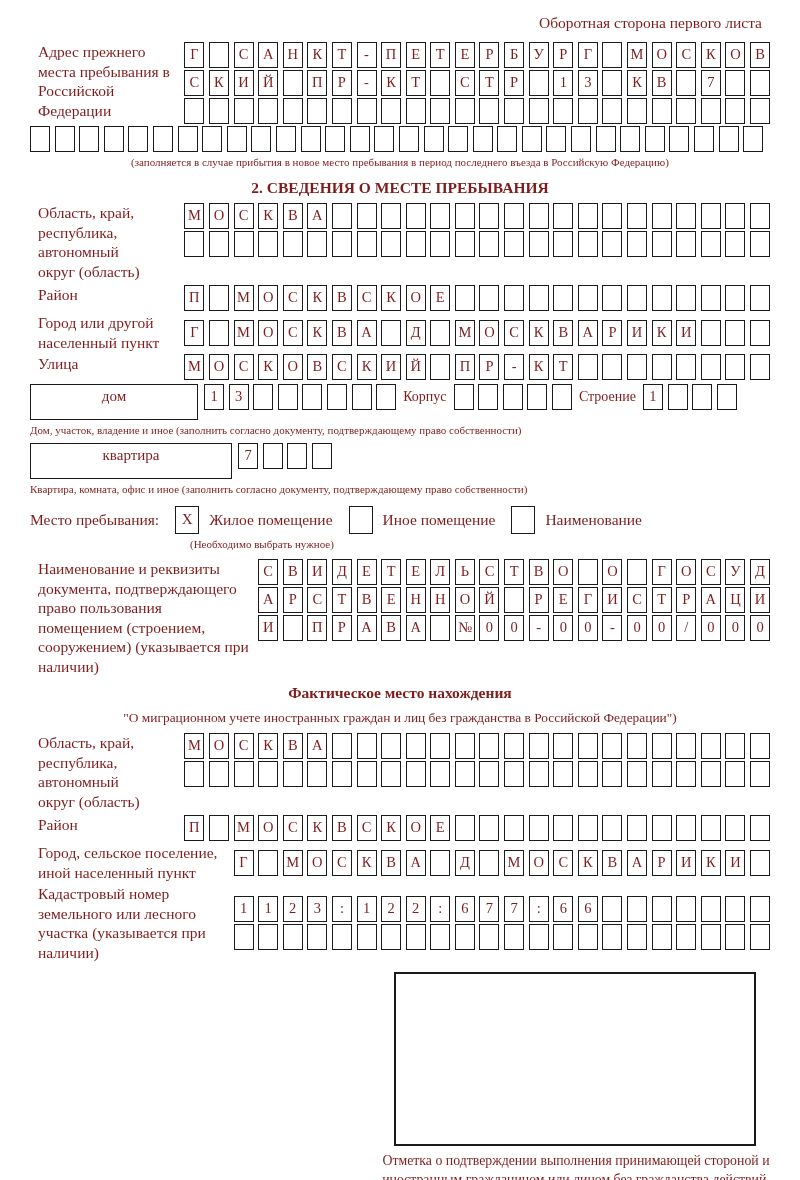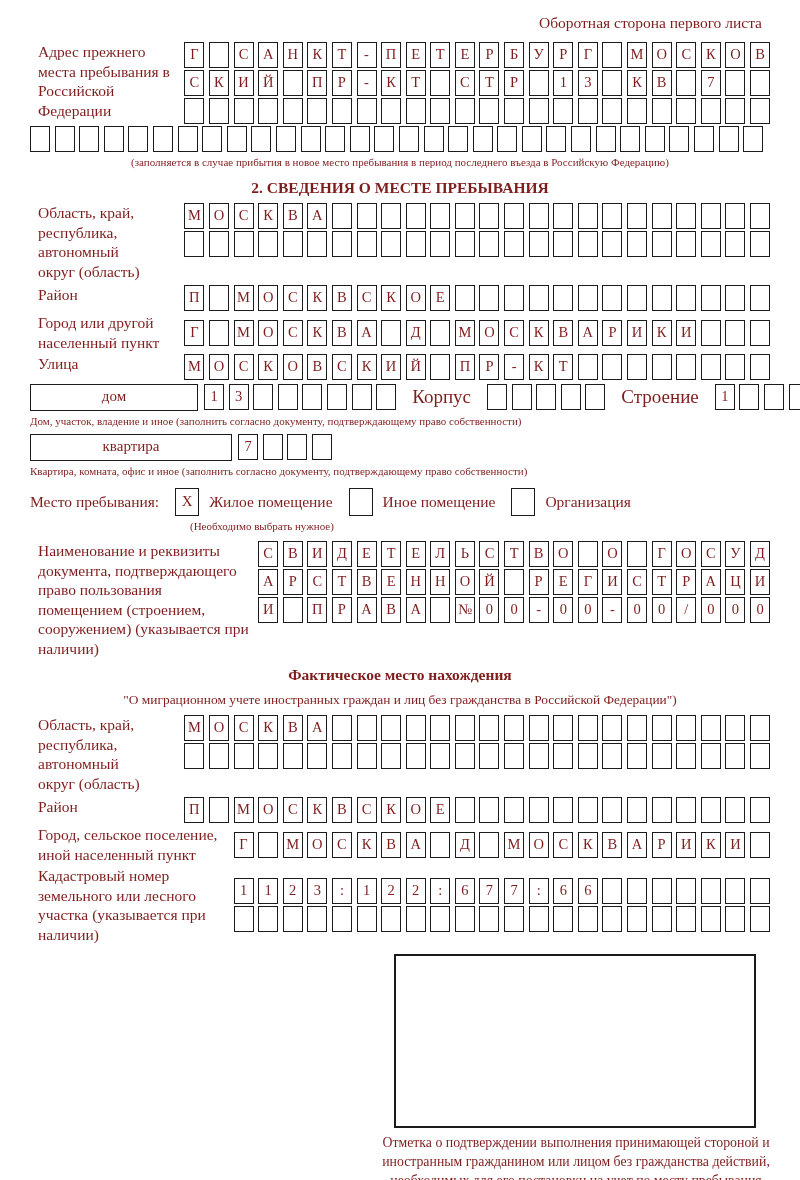--- a/index.html
+++ b/index.html
@@ -29,26 +29,26 @@
   .vcenter { align-items:center; }
 
   .note { font-size:11px; line-height:17px; }
   .note.center { text-align:center; }
   .mt2{margin-top:2px;} .mt4{margin-top:4px;} .mt6{margin-top:6px;} .mt10{margin-top:10px;}
 
   .sec-header { text-align:center; font-weight:bold; font-size:15.5px; margin:8px 0 6px 0; }
 
   .inline-row { display:flex; align-items:flex-start; margin-top:4px; }
   .labelbox {
-    box-sizing:border-box; border:1.6px solid #1b1b1b; height:27px;
+    box-sizing:border-box; border:1.6px solid #1b1b1b; height:36px;
     text-align:center; font-size:15px; line-height:22px; background:#fff;
   }
   .lb-dom { flex:0 0 168px; width:168px; margin-right:6px; }
   .lb-kv  { flex:0 0 202px; width:202px; margin-right:6px; }
-  .inline-label { font-size:19px; line-height:26px; margin:0 16px; white-space:nowrap; }
+  .inline-label { font-size:14px; line-height:26px; margin:0 7px; white-space:nowrap; }
 
   .mesto-row { display:flex; align-items:center; margin-top:8px; font-size:15.5px; }
   .checkbox {
     box-sizing:border-box; width:24px; height:28px; border:1.6px solid #1b1b1b;
     text-align:center; line-height:25px; font-size:15px; margin:0 10px 0 16px; background:#fff;
   }
   .opt-label { white-space:nowrap; }
 
   .fact-note { font-size:13.4px; line-height:19px; text-align:center; margin-top:2px; }
 
@@ -376,21 +376,21 @@
   </div>
   <div class="note mt2">Квартира, комната, офис и иное (заполнить согласно документу, подтверждающему право собственности)</div>
 
   <div class="mesto-row">
     <span class="opt-label">Место пребывания:</span>
     <span class="checkbox">X</span>
     <span class="opt-label">Жилое помещение</span>
     <span class="checkbox"></span>
     <span class="opt-label">Иное помещение</span>
     <span class="checkbox"></span>
-    <span class="opt-label">Организация</span>
+    <span class="opt-label">Наименование</span>
   </div>
   <div class="note mt2" style="padding-left:160px;">(Необходимо выбрать нужное)</div>
 
   <div class="field mt6">
     <div class="flabel w220">Наименование и реквизиты документа, подтверждающего право пользования помещением (строением, сооружением) (указывается при наличии)</div>
     <div class="rowsCol">
       <div class="cells">
           <div class="cell">С</div>
           <div class="cell">В</div>
           <div class="cell">И</div>

